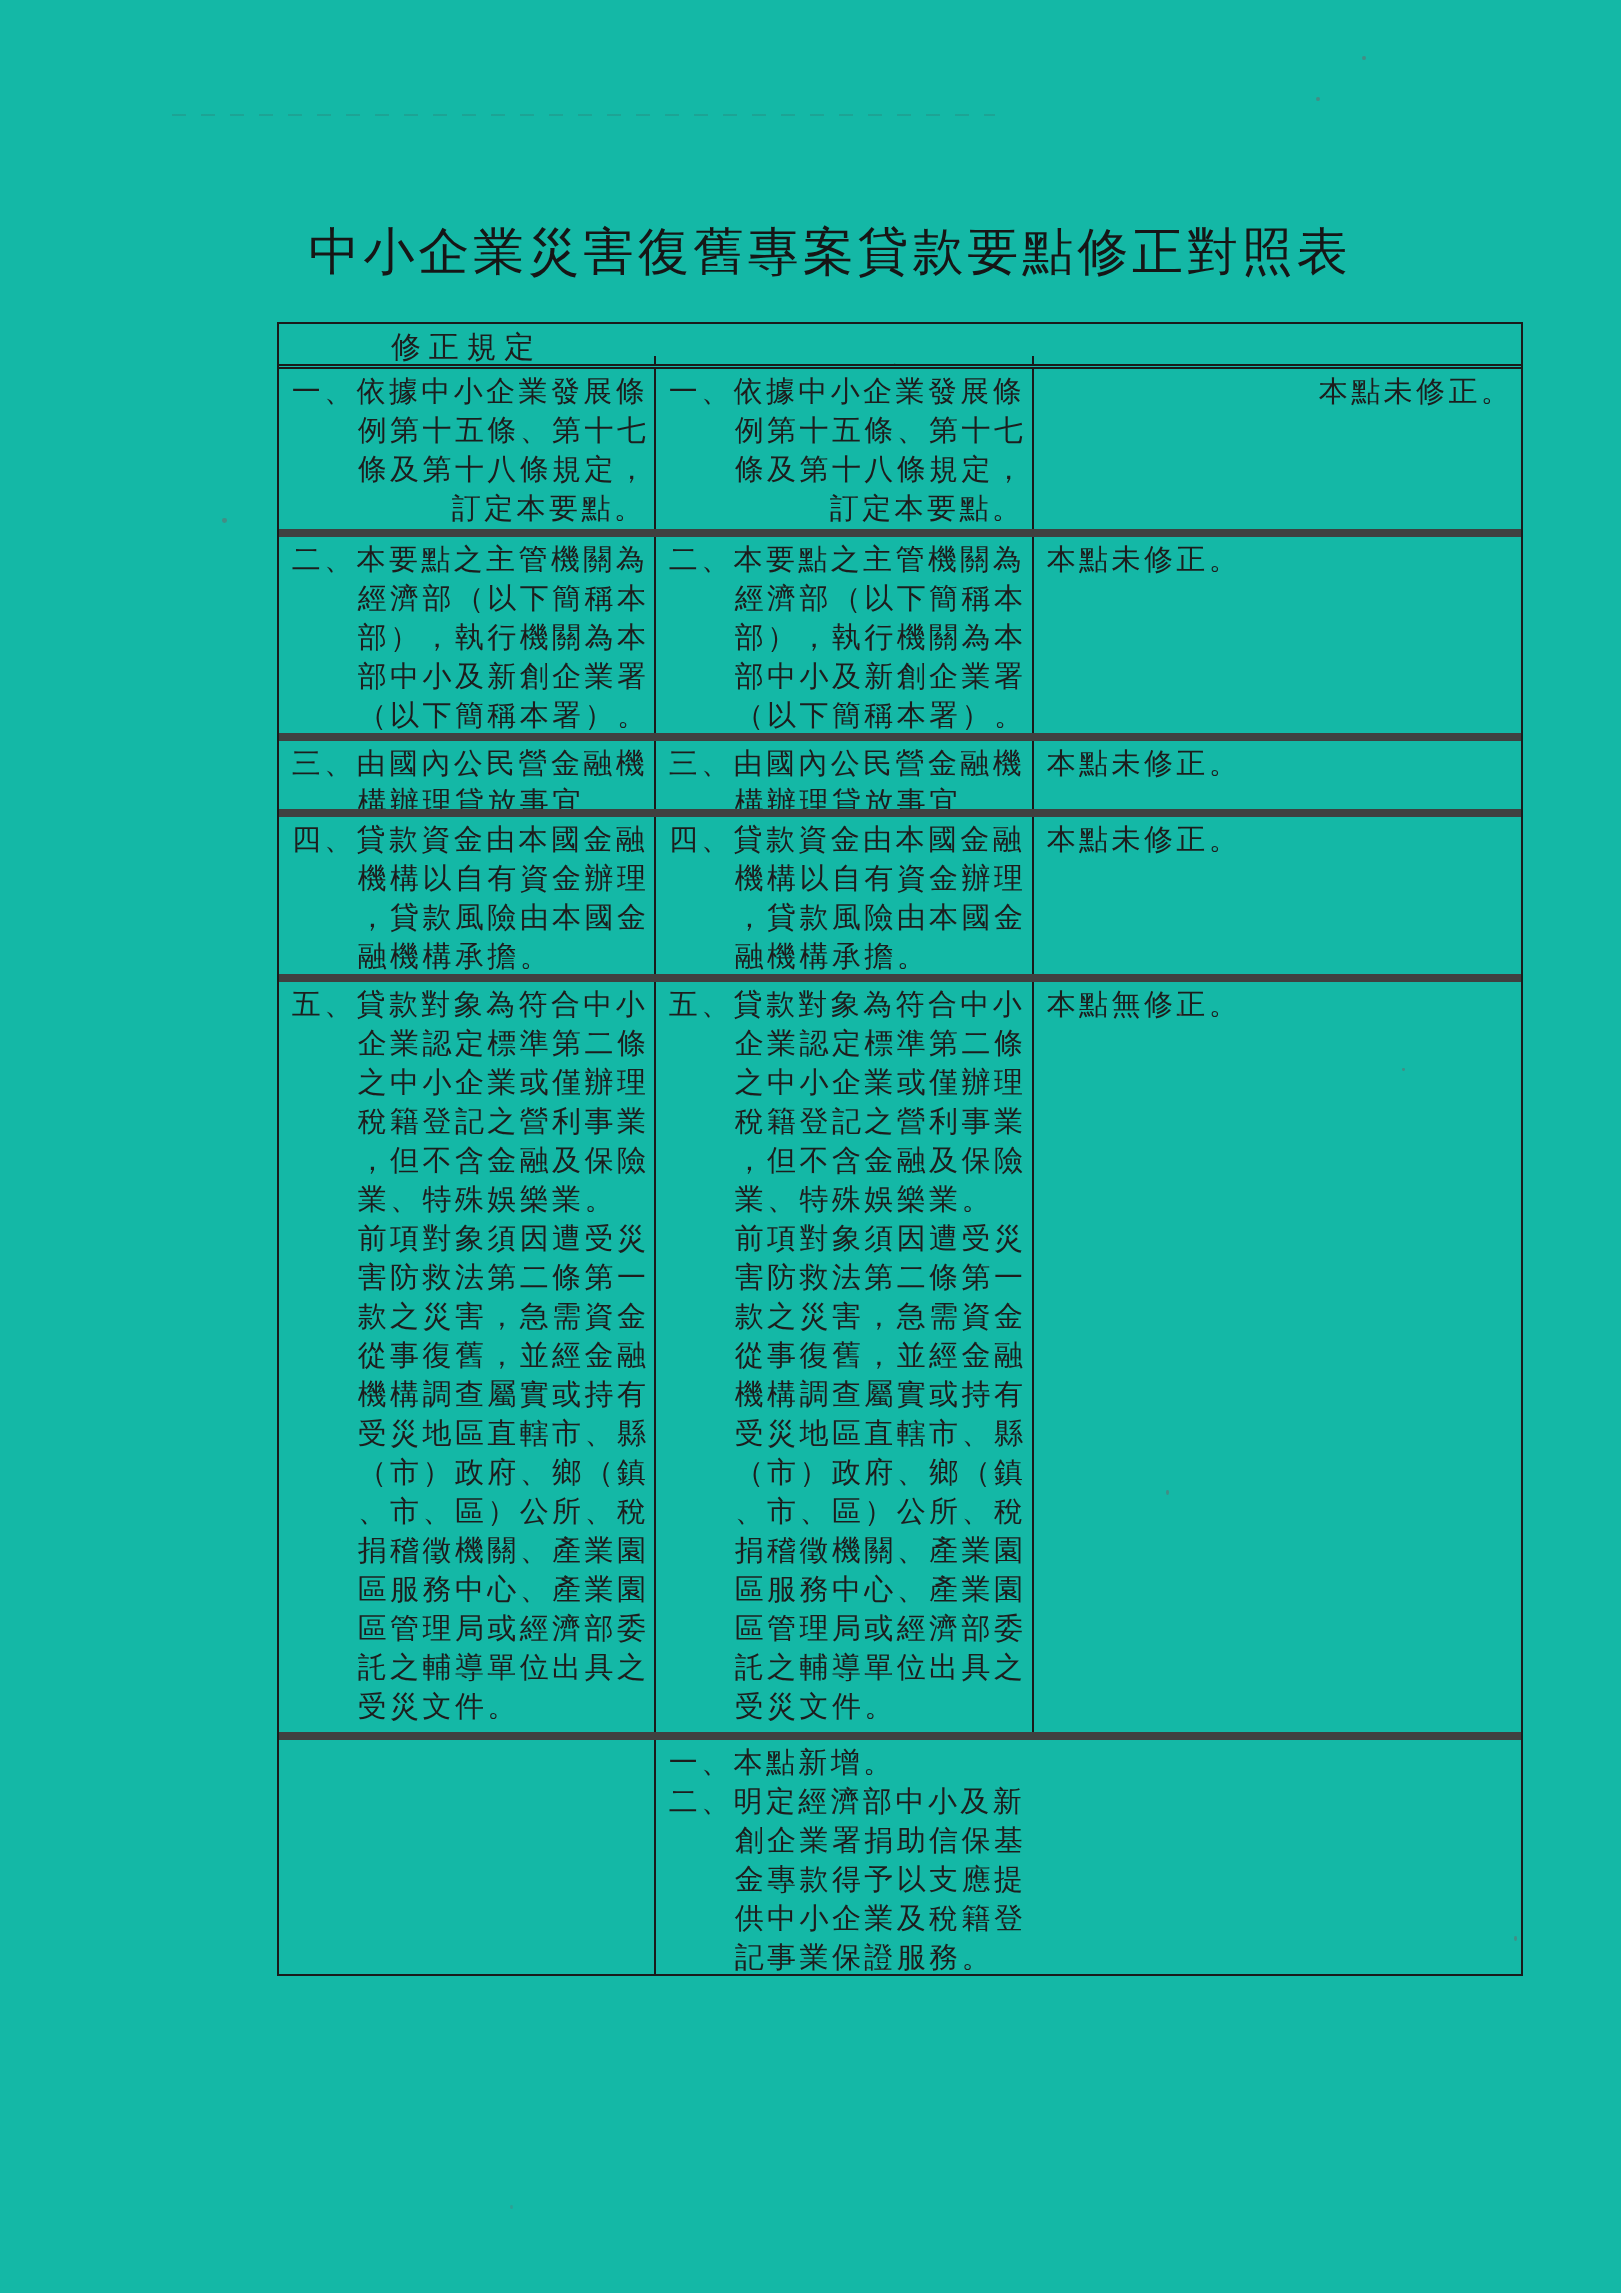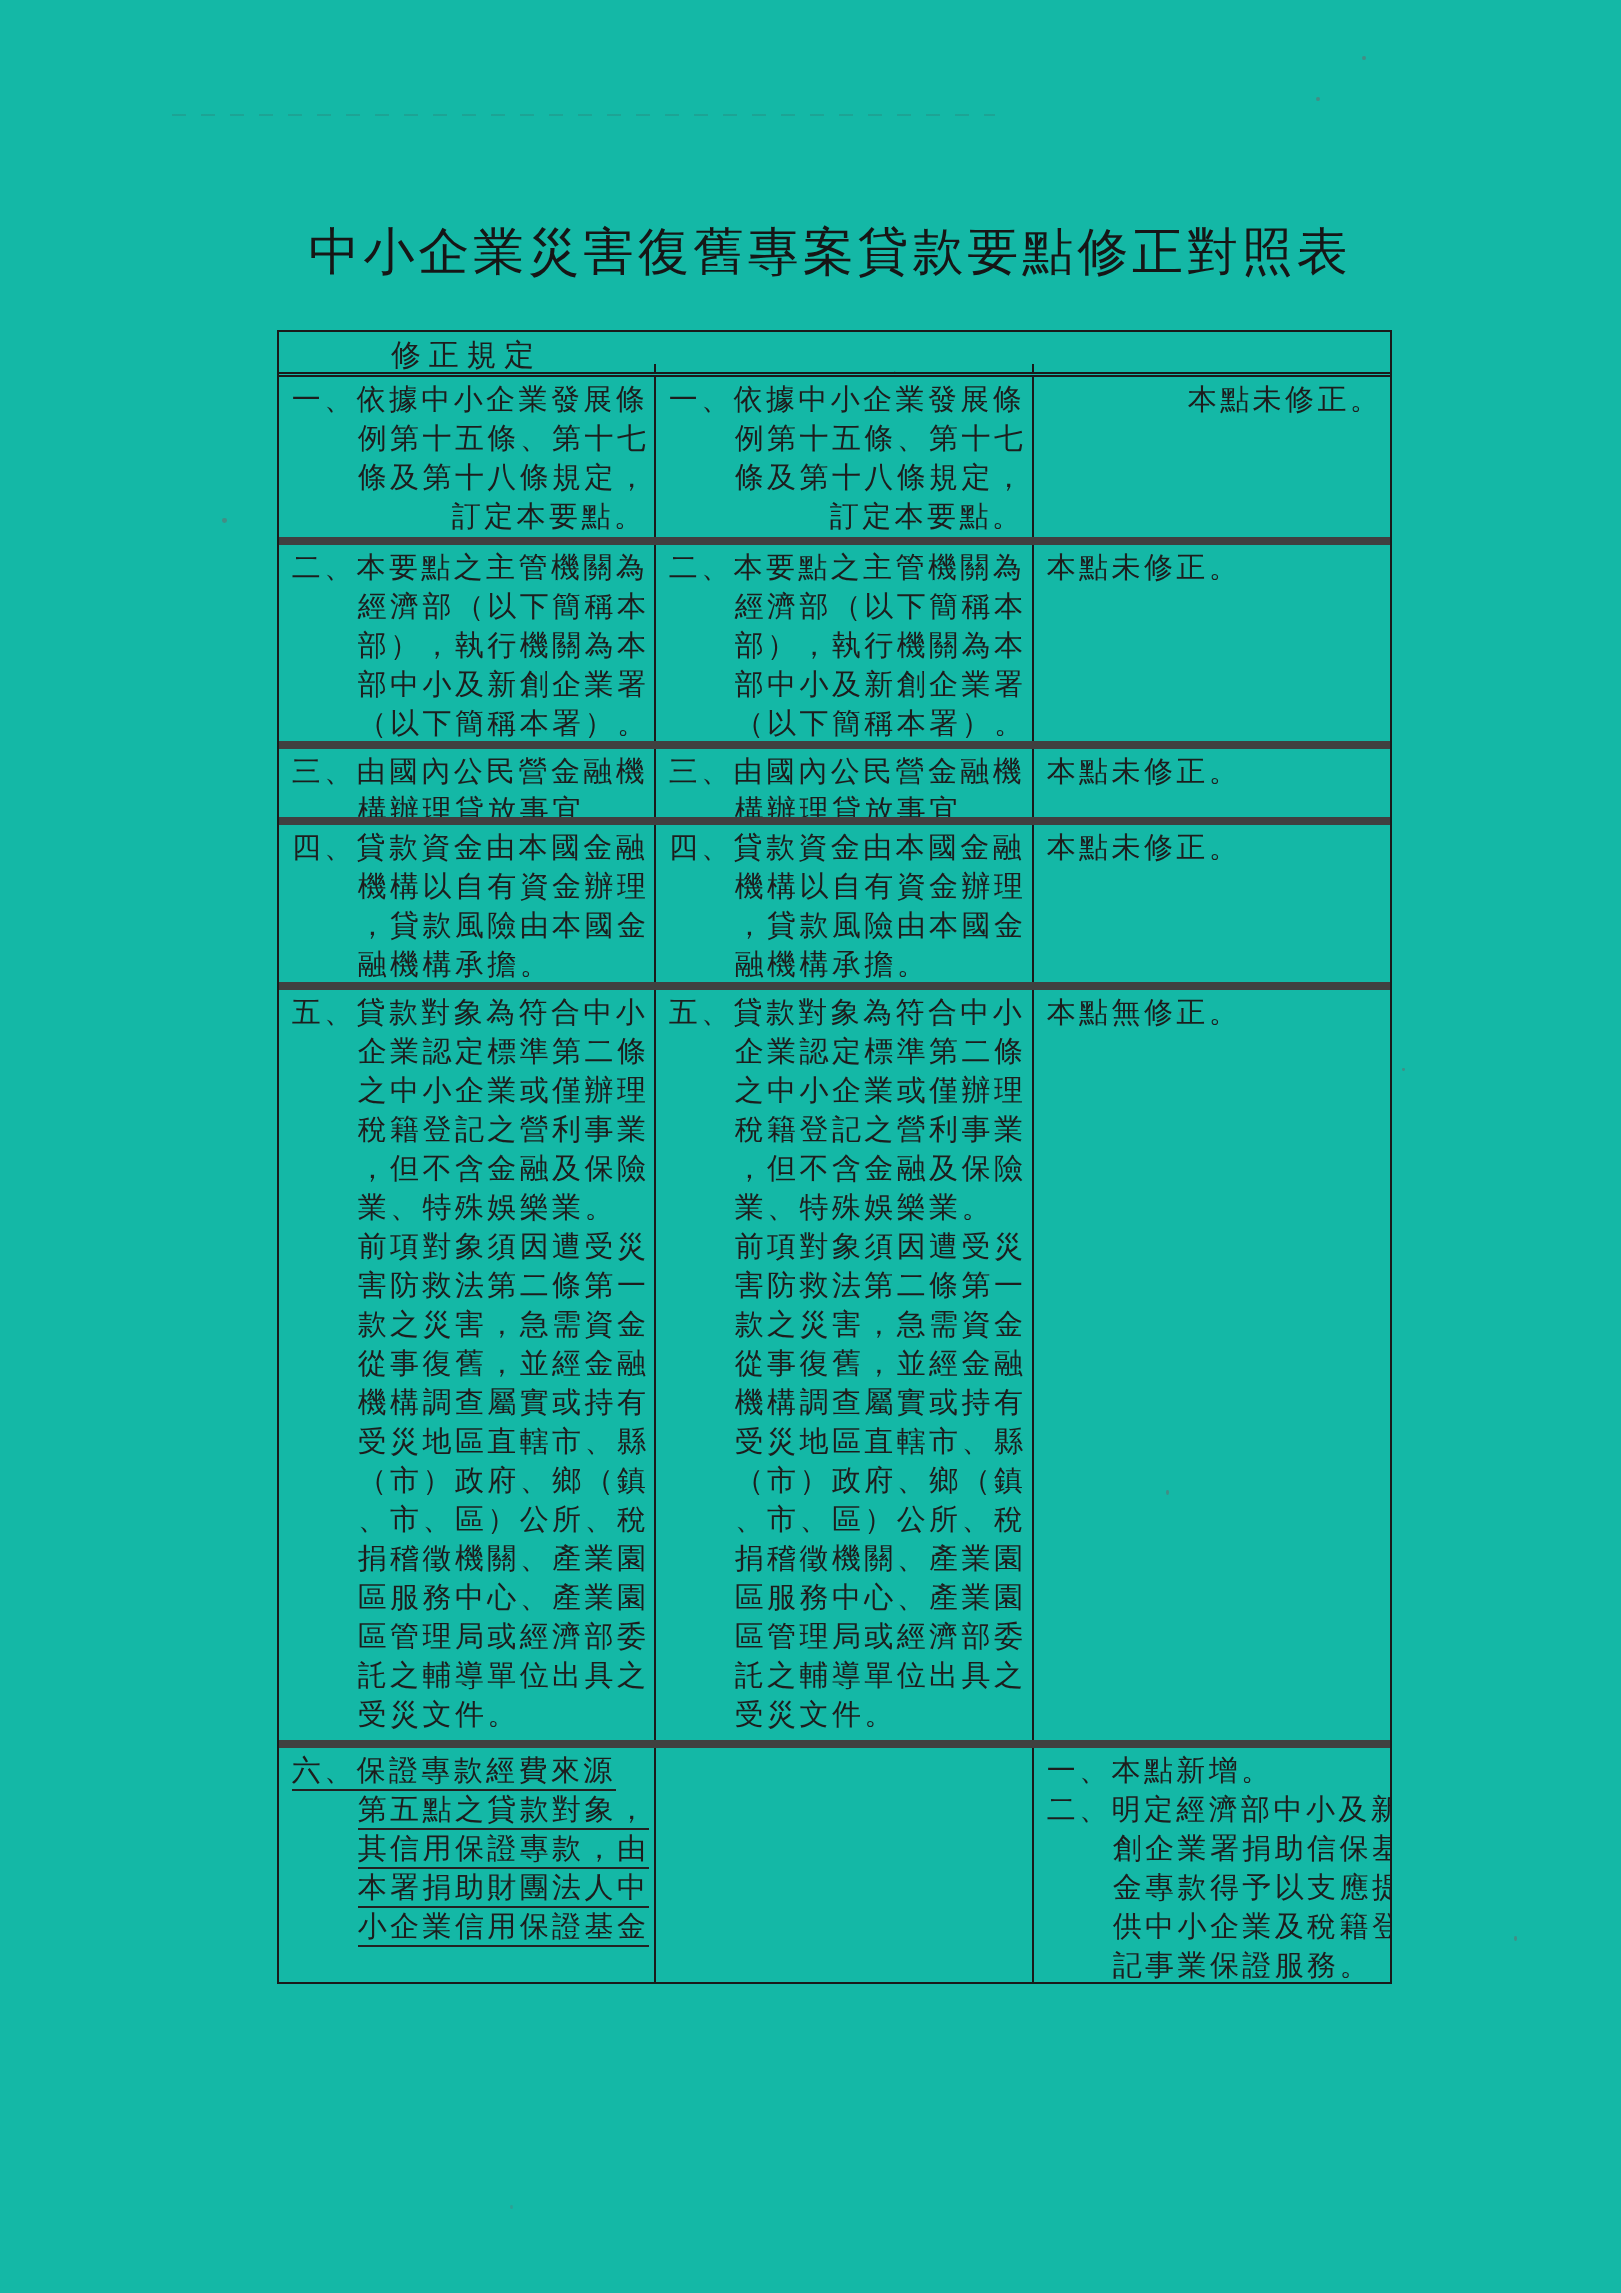--- a/index.html
+++ b/index.html
@@ -16,22 +16,22 @@
     top:218px;left:19.6px;width:1621px;
     margin:0;
     text-align:center;
     font-size:51px;
     font-weight:500;
     letter-spacing:3.9px;
     color:#161616;
   }
   .cmp-table{
     position:absolute;
-    left:277px;top:330px;
-    width:1115px;
+    left:277px;top:322px;
+    width:1246px;
     border:2.9px solid #1a1a1a;
     box-sizing:border-box;
     background:transparent;
   }
   .thead{
     display:grid;
     grid-template-columns:375px 378px 1fr;
     height:45px;
     border-bottom:5.9px double #1a1a1a;
     box-sizing:border-box;
@@ -210,27 +210,20 @@
             <div class="line ind"><span>區服務中心、產業園</span></div>
             <div class="line ind"><span>區管理局或經濟部委</span></div>
             <div class="line ind"><span>託之輔導單位出具之</span></div>
             <div class="line ind"><span>受災文件。</span></div>
           </div>
           <div class="cell">
             <div class="line"><span>本點無修正。</span></div>
           </div>
         </div>
         <div class="row r6">
-          <div class="cell">
-            <div class="line u"><span>六、保證專款經費來源</span></div>
-            <div class="line ind u"><span>第五點之貸款對象，</span></div>
-            <div class="line ind u"><span>其信用保證專款，由</span></div>
-            <div class="line ind u"><span>本署捐助財團法人中</span></div>
-            <div class="line ind u"><span>小企業信用保證基金</span></div>
-          </div>
           <div class="cell"></div>
           <div class="cell">
             <div class="line"><span>一、本點新增。</span></div>
             <div class="line"><span>二、明定經濟部中小及新</span></div>
             <div class="line ind"><span>創企業署捐助信保基</span></div>
             <div class="line ind"><span>金專款得予以支應提</span></div>
             <div class="line ind"><span>供中小企業及稅籍登</span></div>
             <div class="line ind"><span>記事業保證服務。</span></div>
           </div>
         </div>

